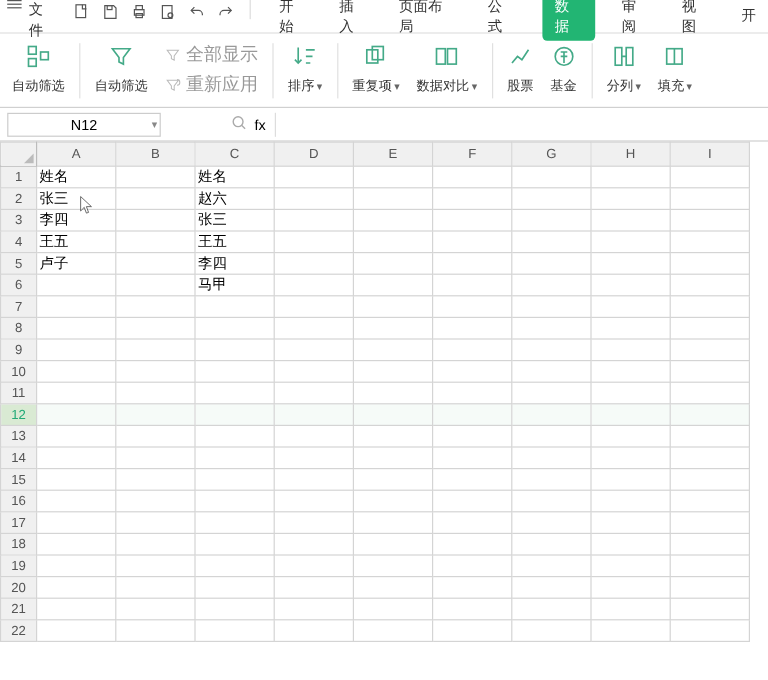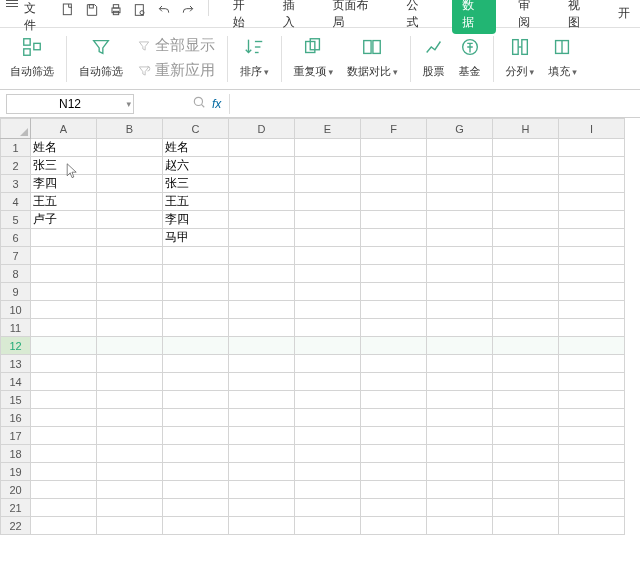--- a/index.html
+++ b/index.html
@@ -22,21 +22,21 @@
 .rgroup.small { flex-direction: column; align-items: flex-start; padding: 2px 6px; gap: 6px; }
 .rgroup.small .row { display: flex; align-items: center; gap: 4px; color: #999; font-size: 15px; }
 .rgroup.small .row svg { width: 14px; height: 14px; }
 .vsep { width: 1px; background: #e0e0e0; height: 46px; margin: 2px 4px; }
 .caret { font-size: 9px; color: #666; }
 .namebox-row { display: flex; align-items: center; height: 28px; border-bottom: 1px solid #d0d0d0; padding-left: 6px; gap: 8px; margin-top: 0; }
 .namebox { width: 128px; height: 20px; border: 1px solid #ccc; display: flex; align-items: center; justify-content: center; font-size: 12px; position: relative; background: #fff; }
 .namebox .dd { position: absolute; right: 2px; font-size: 9px; color: #888; }
 .fx-icons { display: flex; align-items: center; gap: 6px; margin-left: 50px; color: #888; }
 .fx-icons svg { width: 14px; height: 14px; }
-.fx-label { font-style: italic; color: #0369a1; font-size: 12px; }
+.fx-label { color: #000000; font-size: 12px; }
 .formula-input { flex: 1; height: 20px; border: none; border-left: 1px solid #ddd; padding-left: 6px; outline: none; font-size: 12px; }
 .grid-wrap { position: relative; }
 table { border-collapse: collapse; table-layout: fixed; }
 th, td { border: 1px solid #d4d4d4; font-weight: normal; overflow: hidden; white-space: nowrap; }
 .corner { width: 30px; height: 20px; background: #f0f0f0; border-right: 1px solid #bbb; border-bottom: 1px solid #bbb; position: relative; }
 .corner::after { content: ''; position: absolute; right: 2px; bottom: 2px; border-left: 8px solid transparent; border-bottom: 8px solid #bbb; }
 .colhead { height: 20px; background: #f0f0f0; text-align: center; color: #555; font-size: 11px; }
 .rowhead { width: 30px; background: #f0f0f0; text-align: center; color: #555; font-size: 11px; }
 .rowhead.active { background: #d9ead3; color: #2a7; margin-left: 20px; }
 td.cell { height: 18px; background: #fff; font-size: 12px; padding-left: 2px; }

